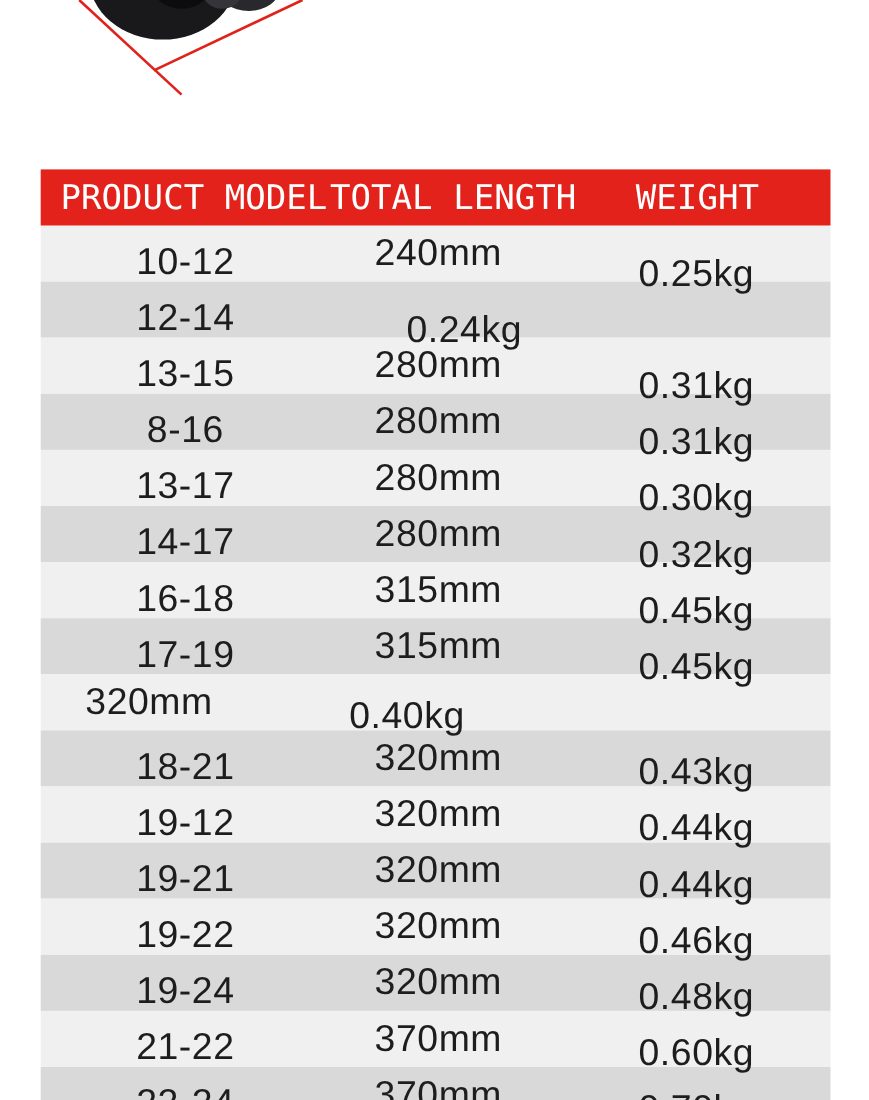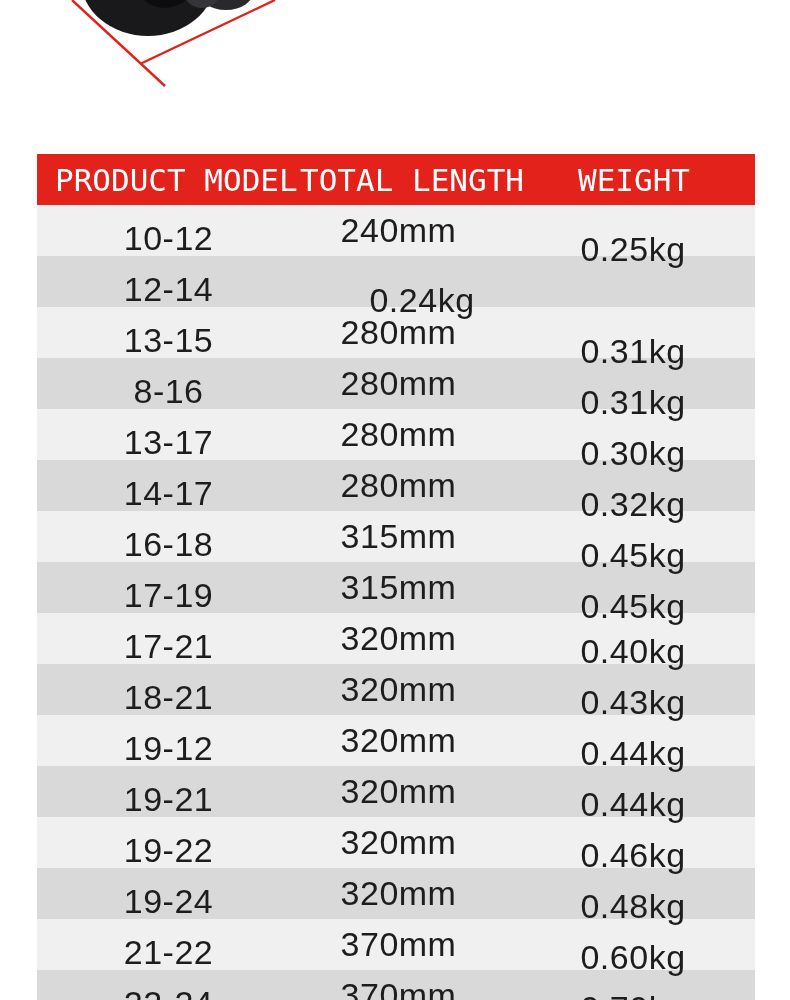--- a/index.html
+++ b/index.html
@@ -131,21 +131,20 @@
           <span class="cell c-weight">0.45kg</span>
         </div>
 
         <div class="row dark">
           <span class="cell c-model">17-19</span>
           <span class="cell c-length">315mm</span>
           <span class="cell c-weight">0.45kg</span>
         </div>
 
         <div class="row light">
-          <span class="cell c-model">17-21</span>
           <span class="cell c-length">320mm</span>
           <span class="cell c-weight">0.40kg</span>
         </div>
 
         <div class="row dark">
           <span class="cell c-model">18-21</span>
           <span class="cell c-length">320mm</span>
           <span class="cell c-weight">0.43kg</span>
         </div>
 

